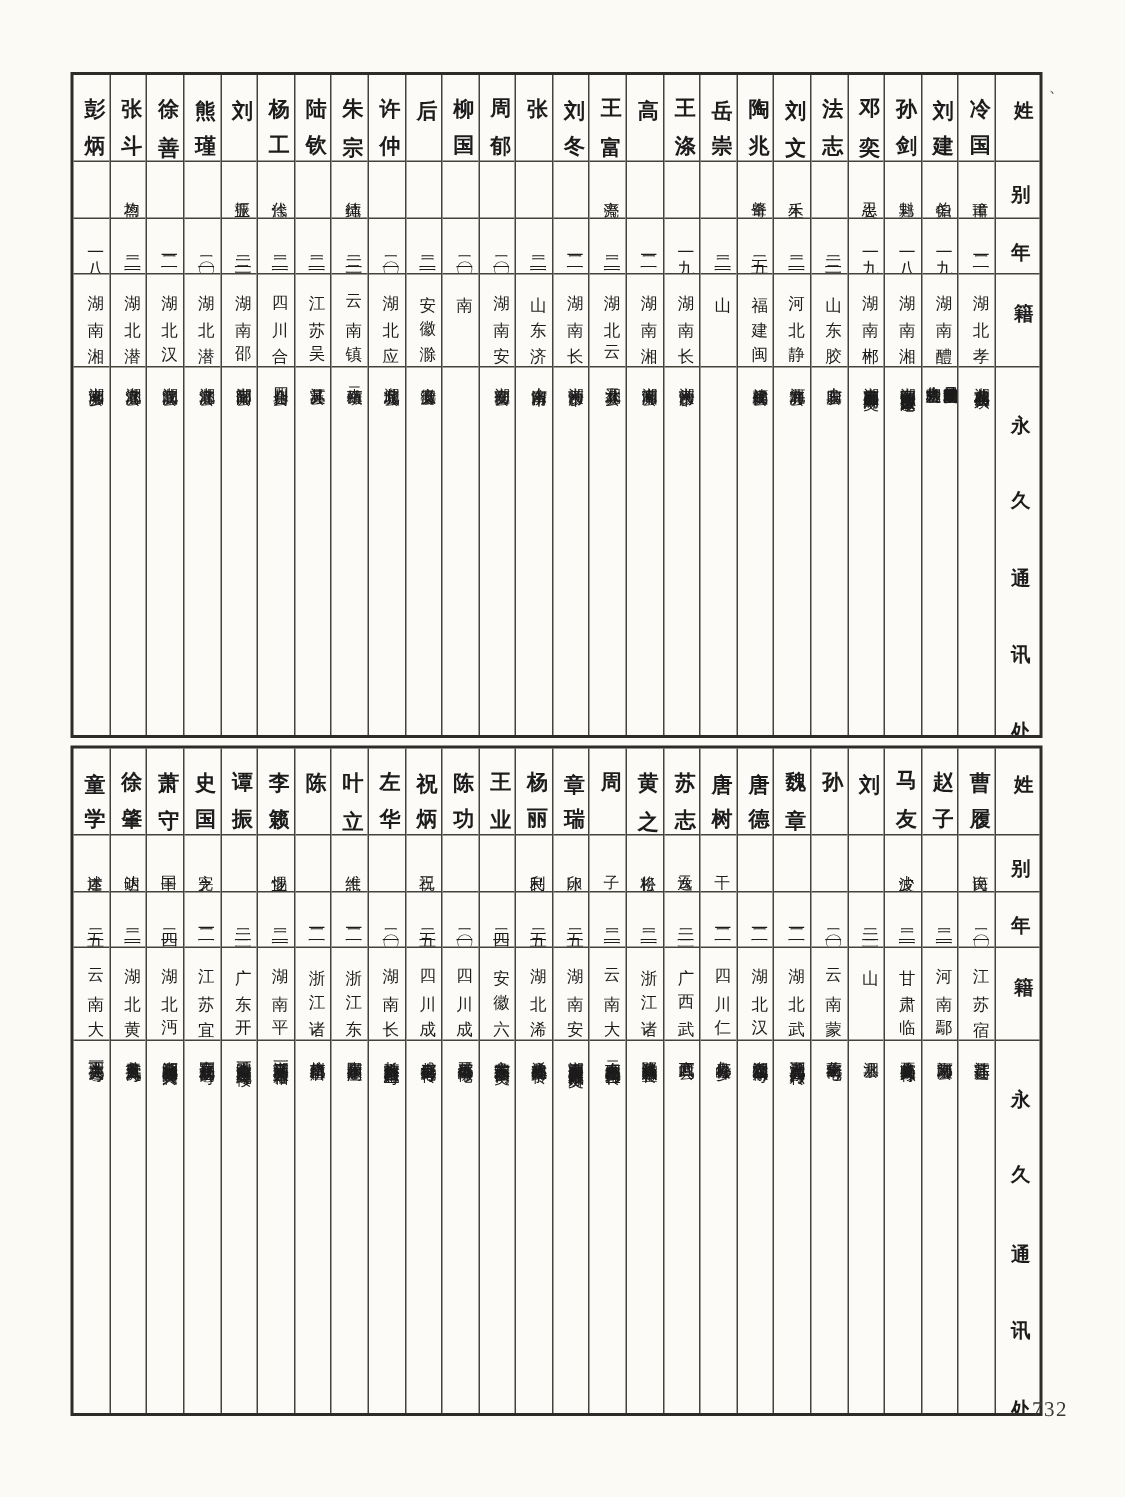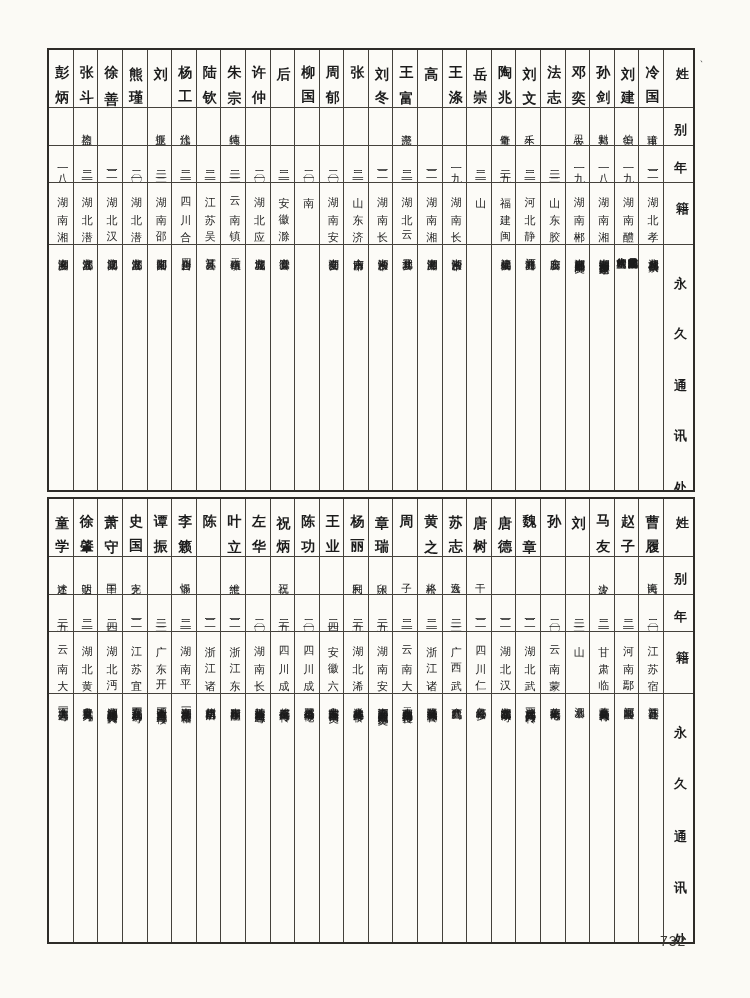--- a/index.html
+++ b/index.html
@@ -32,22 +32,22 @@
     padding:5px 0;text-align:justify;text-align-last:justify;}
   .r-addr{flex:1 1 auto;border-bottom:none;font-size:10.5px;line-height:20px;
     padding:5px 0 4px 0;letter-spacing:0.5px;}
   .r-addr.two-col{font-size:10px;line-height:11.5px;letter-spacing:0;}
   .hdr{font-weight:bold;font-size:13px;letter-spacing:0;
     text-align:justify;text-align-last:justify;}
   .hdr.r-name{padding:7px 0;}
   .hdr.r-alias,.hdr.r-age{padding:5px 0;text-align:justify;text-align-last:justify;line-height:26px;}
   .hdr.r-origin{padding:9px 0;}
   .hdr.r-addr{padding:20px 0;line-height:26px;}
-  .page-number{position:absolute;left:660px;top:933px;font-size:14px;color:#3a3833;
-    font-family:Liberation Sans, sans-serif;letter-spacing:1px;}
+  .page-number{position:absolute;left:688px;top:933px;font-size:14px;color:#3a3833;
+    font-family:Liberation Serif, serif;letter-spacing:1px;}
   .stray-mark{position:absolute;left:699px;top:50px;font-size:11px;color:#555;}
 </style>
 </head>
 <body>
 
 <div>
   <div class="reg-table" id="table-0">
       <div class="col header">
         <div class="cell hdr r-name">姓名</div>
         <div class="cell hdr r-alias">别号</div>

